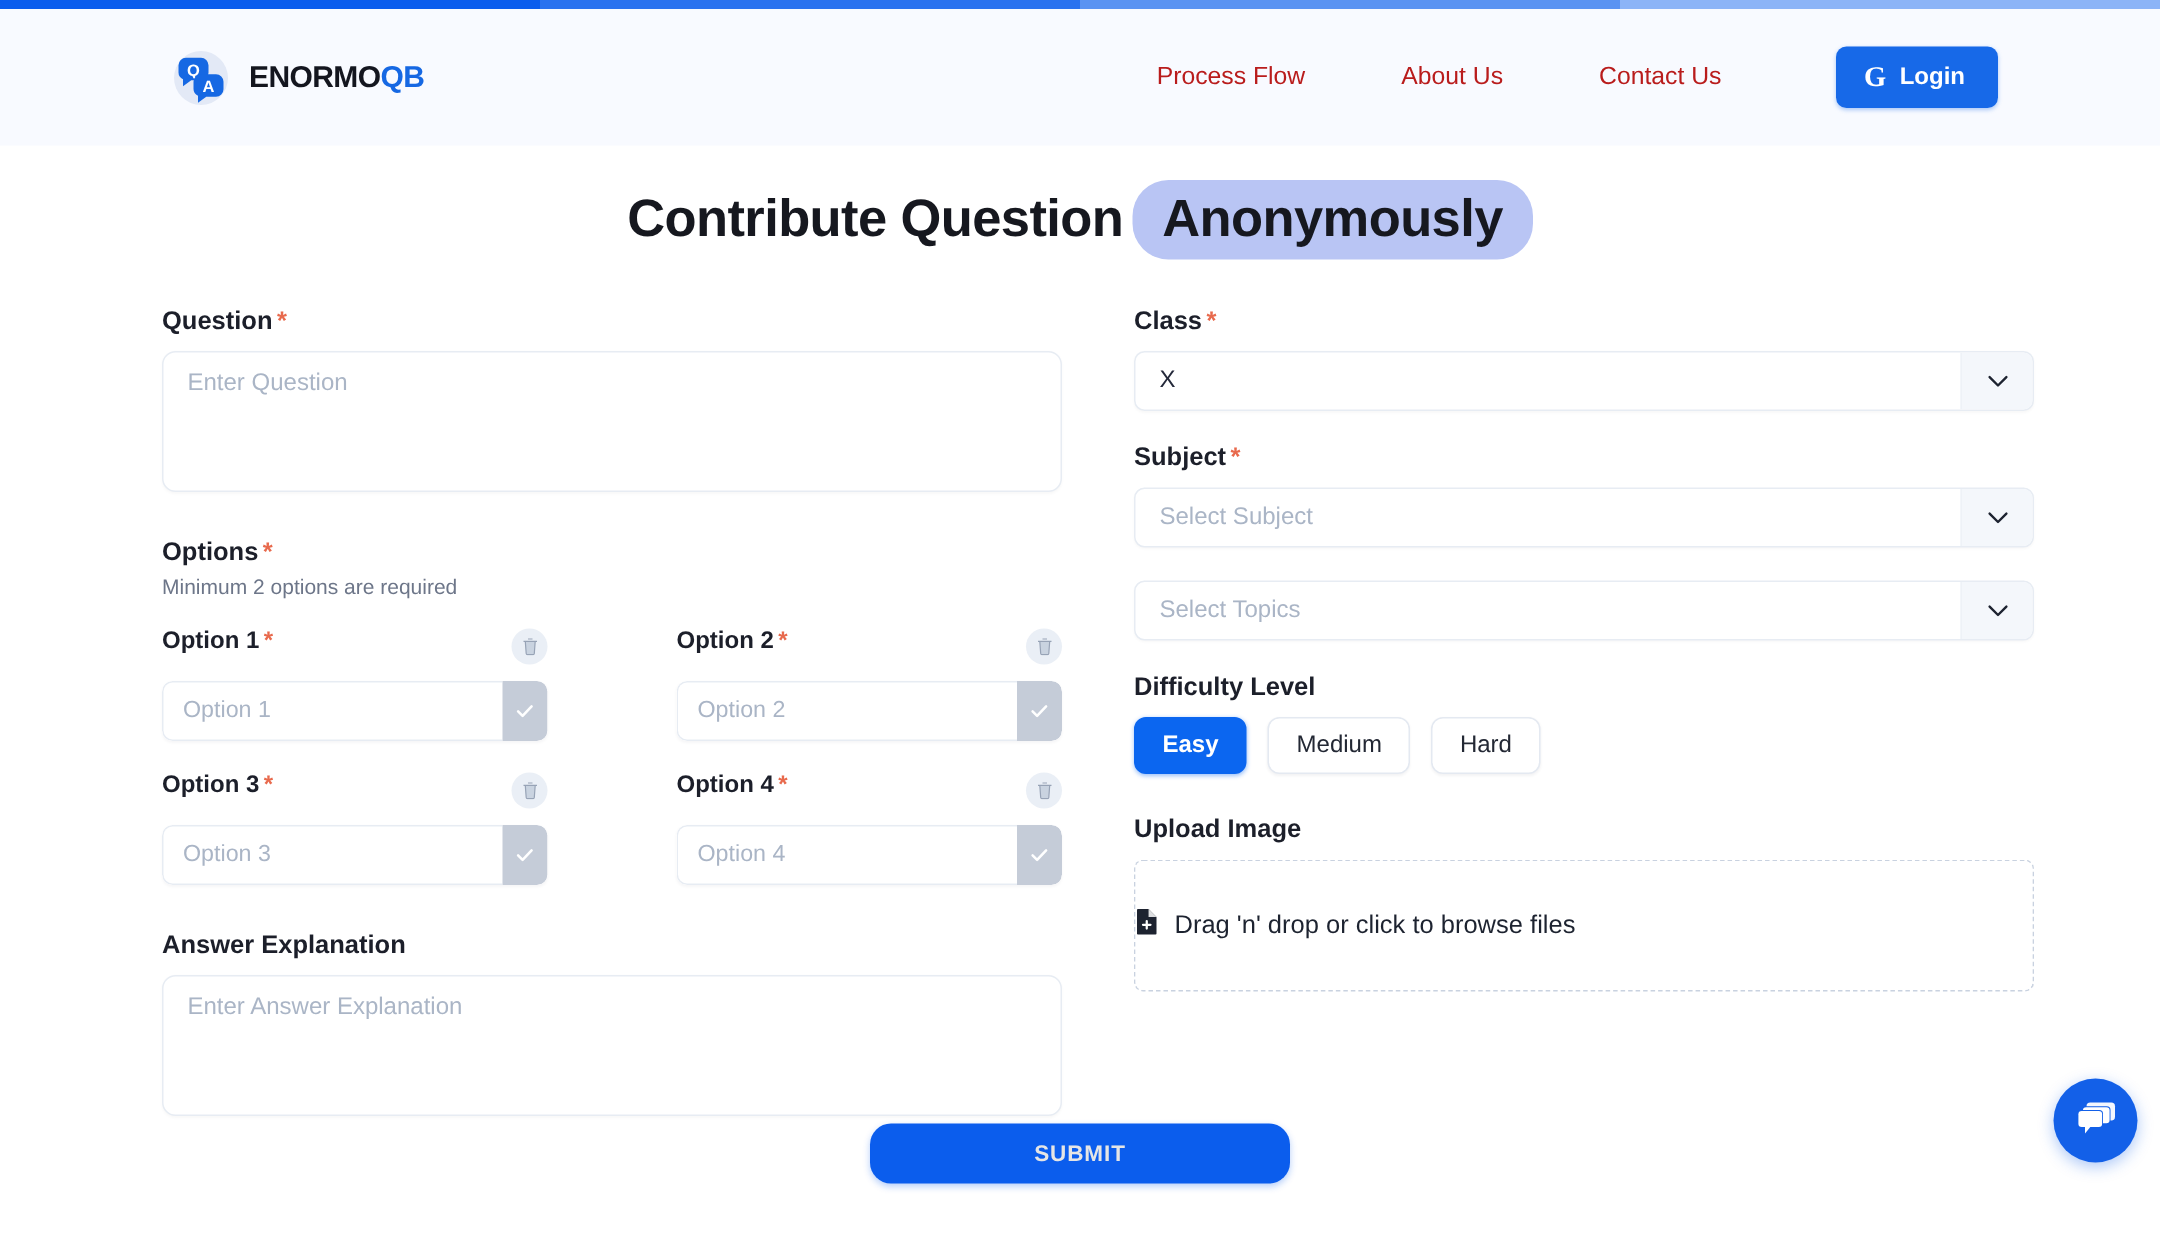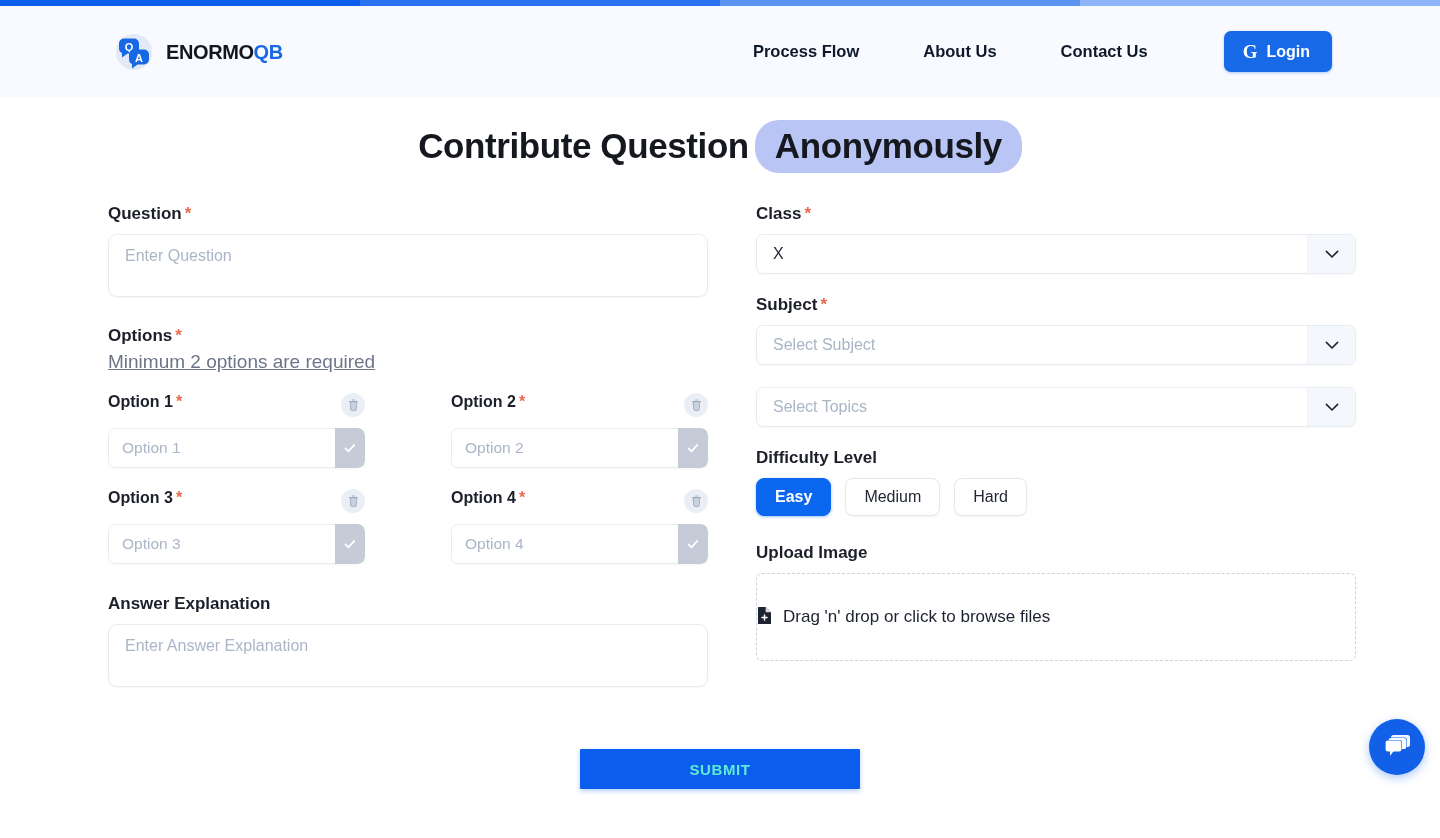--- a/index.html
+++ b/index.html
@@ -58,22 +58,22 @@
   }
   .brand-wordmark .accent { color: #1668e3; }
 
   .main-nav {
     display: flex;
     align-items: center;
     gap: 0;
   }
   .nav-link {
     font-size: 16.5px;
-    font-weight: 700;
-    color: #0f172a;
+    font-weight: 400;
+    color: #b91c1c;
     text-decoration: none;
     padding: 0 32px;
     white-space: nowrap;
     cursor: pointer;
   }
   .login-btn {
     margin-left: 44px;
     display: flex;
     align-items: center;
     gap: 9px;
@@ -129,39 +129,38 @@
     font-weight: 600;
     color: #1c1f2a;
     line-height: 1;
     margin-bottom: 12px;
     display: block;
   }
   .req { color: #e86a4d; font-weight: 600; margin-left: 3px; }
 
   .textarea-box {
     width: 600px;
-    height: 63px;
+    height: 94px;
     border: 1px solid #e7ecf3;
     border-radius: 9px;
     background: #fff;
     padding: 12px 16px;
     font-size: 16px;
     font-family: "Liberation Sans", sans-serif;
     color: #2a2f3a;
     resize: none;
     outline: none;
     box-shadow: 0 1px 2px rgba(16,24,40,0.03);
   }
   .textarea-box::placeholder { color: #aab5c6; }
 
   .subnote {
-    font-size: 19px;
+    font-size: 14px;
     color: #6d7689;
     margin-top: 7px;
-    text-decoration: underline;
   }
 
   
   .options-grid {
     margin-top: 20px;
     display: grid;
     grid-template-columns: 257px 257px;
     column-gap: 86px;
     row-gap: 21px;
   }
@@ -302,23 +301,23 @@
   }
 
   
   .submit-btn {
     position: absolute;
     left: 580px;
     top: 749px;
     width: 280px;
     height: 40px;
     background: #0b5ded;
-    color: #5eead4;
+    color: #e5e5e5;
     border: none;
-    border-radius: 1px;
+    border-radius: 14px;
     font-size: 15px;
     font-weight: 700;
     letter-spacing: 0.6px;
     font-family: "Liberation Sans", sans-serif;
     cursor: pointer;
     box-shadow: 0 2px 5px rgba(11,93,237,0.3);
   }
 
   
   .chat-widget {

